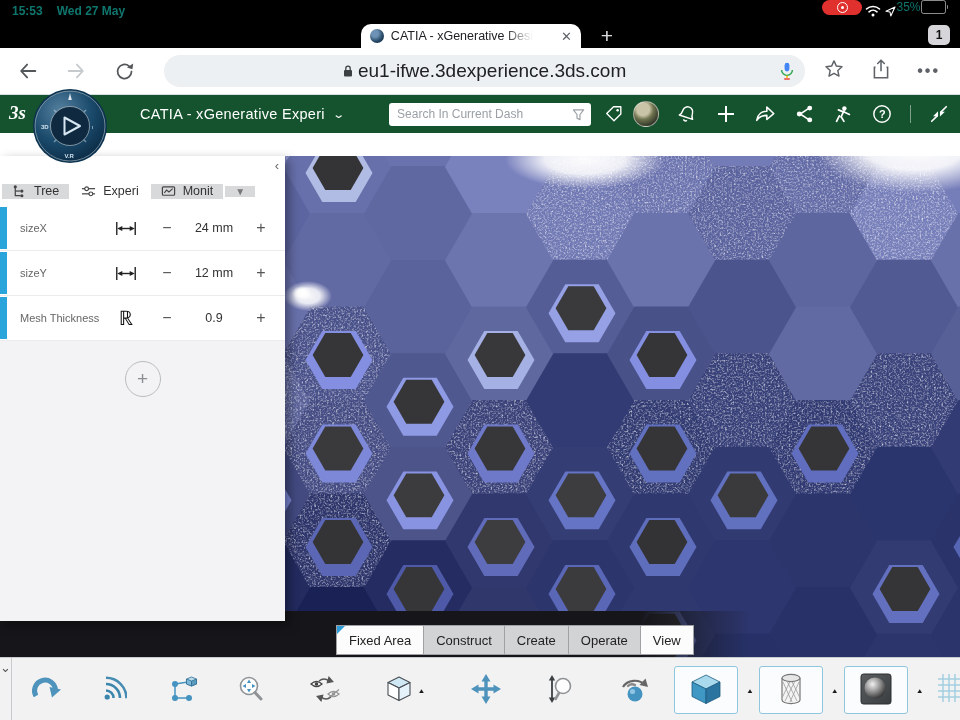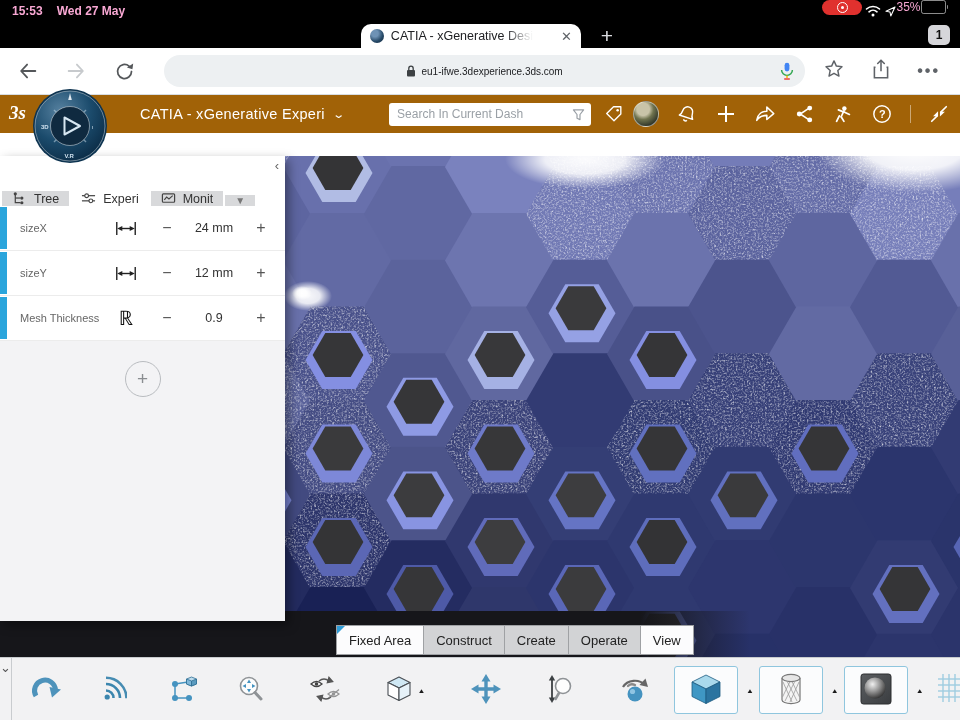--- a/index.html
+++ b/index.html
@@ -1,21 +1,21 @@
 <!DOCTYPE html>
 <html><head>
 <meta charset="utf-8">
 <style>
   html,body{margin:0;padding:0;}
   body{width:960px;height:720px;overflow:hidden;background:#000;
        font-family:"Liberation Sans",sans-serif;-webkit-font-smoothing:antialiased;position:relative;}
   .row{display:flex;align-items:center;}
 
   
-  .status-bar{height:22px;background:#000;color:#f9a8d4;display:flex;align-items:center;
+  .status-bar{height:22px;background:#000;color:#0f766e;display:flex;align-items:center;
               padding:0 12px;font-size:12px;font-weight:700;}
   .sb-date{margin-left:14px;font-weight:700;}
   .sb-right{margin-left:auto;display:flex;align-items:flex-start;}
   .rec-pill{width:40px;height:15px;border-radius:8px;background:#e0312e;display:flex;align-items:center;justify-content:center;}
   .rec-dot{width:9px;height:9px;border:1.5px solid #fff;border-radius:50%;display:flex;align-items:center;justify-content:center;}
   .rec-dot i{width:3px;height:3px;background:#fff;border-radius:50%;}
   .battery{display:flex;align-items:center;gap:1px;}
   .bat-body{width:21px;height:10px;border:1px solid rgba(255,255,255,.55);border-radius:2.5px;padding:1px;}
   .bat-fill{width:35%;height:100%;background:#fff;border-radius:1px;}
   .bat-tip{width:1.5px;height:4px;background:rgba(255,255,255,.55);border-radius:0 1px 1px 0;}
@@ -29,27 +29,27 @@
   .btab-close{color:#5f6368;font-size:13px;margin-left:auto;line-height:1;}
   .newtab{color:#dadce0;font-size:21px;font-weight:300;margin-left:20px;margin-bottom:1px;line-height:22px;}
   .tabcount{position:absolute;right:10px;bottom:3px;width:22px;height:20px;border-radius:5px;background:#d6d6da;
             color:#111;font-size:12px;font-weight:700;display:flex;align-items:center;justify-content:center;}
 
   
   .nav-bar{height:46px;background:#fff;display:flex;align-items:center;padding:0 16px;border-bottom:1px solid #d7dde3;}
   .nav-ic{width:24px;height:24px;display:flex;align-items:center;justify-content:center;margin-right:24px;}
   .url-pill{flex:1;height:32px;background:#edf0f2;border-radius:16px;display:flex;align-items:center;
             justify-content:center;position:relative;margin:0 18px 0 4px;}
-  .url-txt{font-size:10px;color:#202124;display:flex;align-items:center;gap:5px;}
+  .url-txt{font-size:19px;color:#202124;display:flex;align-items:center;gap:5px;}
   .mic{position:absolute;right:11px;top:7px;}
   .nav-right{display:flex;align-items:center;gap:26px;margin-right:4px;}
   .dots{color:#5f6368;font-size:16px;letter-spacing:2px;font-weight:700;}
 
   
-  .app-header{height:38px;background:#a16207;display:flex;align-items:center;color:#fff;position:relative;padding-left:8px;}
+  .app-header{height:38px;background:#14532d;display:flex;align-items:center;color:#fff;position:relative;padding-left:8px;}
   .hdr-title{margin-left:102px;font-size:14.5px;letter-spacing:.3px;white-space:nowrap;}
   .hdr-chev{margin-left:9px;font-size:11px;transform:scaleX(1.4);}
   .search-box{margin-left:46px;width:190px;height:23px;background:#fff;border-radius:3px;display:flex;align-items:center;padding:0 6px;}
   .search-box input{border:none;outline:none;flex:1;font-size:12px;color:#444;background:transparent;min-width:0;
                     font-family:"Liberation Sans",sans-serif;}
   .search-box input::placeholder{color:#9aa0a6;}
   .tag-btn{margin-left:13px;display:flex;}
   .hdr-right{margin-left:auto;display:flex;align-items:center;gap:17px;margin-right:10px;}
   .hdr-ic{display:flex;align-items:center;justify-content:center;width:22px;height:22px;}
   .hdr-div{width:1px;height:18px;background:rgba(255,255,255,.45);}
@@ -58,21 +58,21 @@
 
   
   .content{position:relative;width:960px;height:524px;background:#3b3b3e;overflow:hidden;}
   #scene{position:absolute;left:0;top:0;}
 
   
   .panel{position:absolute;left:0;top:23px;width:285px;height:465px;background:#fff;z-index:5;
          box-shadow:4px 4px 10px rgba(0,0,0,.38);display:flex;flex-direction:column;}
   .panel-top{height:20px;position:relative;}
   .panel-collapse{position:absolute;right:6px;top:3px;color:#666;font-size:13px;line-height:1;}
-  .ptabs{display:flex;align-items:flex-end;height:30px;padding-left:2px;gap:2px;}
+  .ptabs{display:flex;align-items:center;height:30px;padding-left:2px;gap:2px;}
   .ptab{display:flex;align-items:center;gap:7px;padding:0 10px;background:#d8d9db;font-size:12.5px;color:#333;}
   .ptab.active{background:#fff;}
   .ptab-label{max-width:46px;overflow:hidden;white-space:nowrap;}
   .ptab-arrow{width:30px;display:flex;align-items:center;justify-content:center;background:#d8d9db;color:#777;font-size:10px;}
   .prow{height:45px;display:flex;align-items:center;background:#fff;border-bottom:1px solid #ececec;position:relative;padding-left:20px;box-sizing:border-box;}
   .prow-bar{position:absolute;left:0;top:1px;bottom:1px;width:7px;background:#2aa5dc;}
   .p-label{width:86px;font-size:11px;color:#666;}
   .p-icon{width:40px;display:flex;justify-content:center;align-items:center;color:#111;}
   .p-real{font-size:20px;color:#111;line-height:1;}
   .p-minus,.p-plus{width:42px;text-align:center;color:#555;font-size:16px;}

